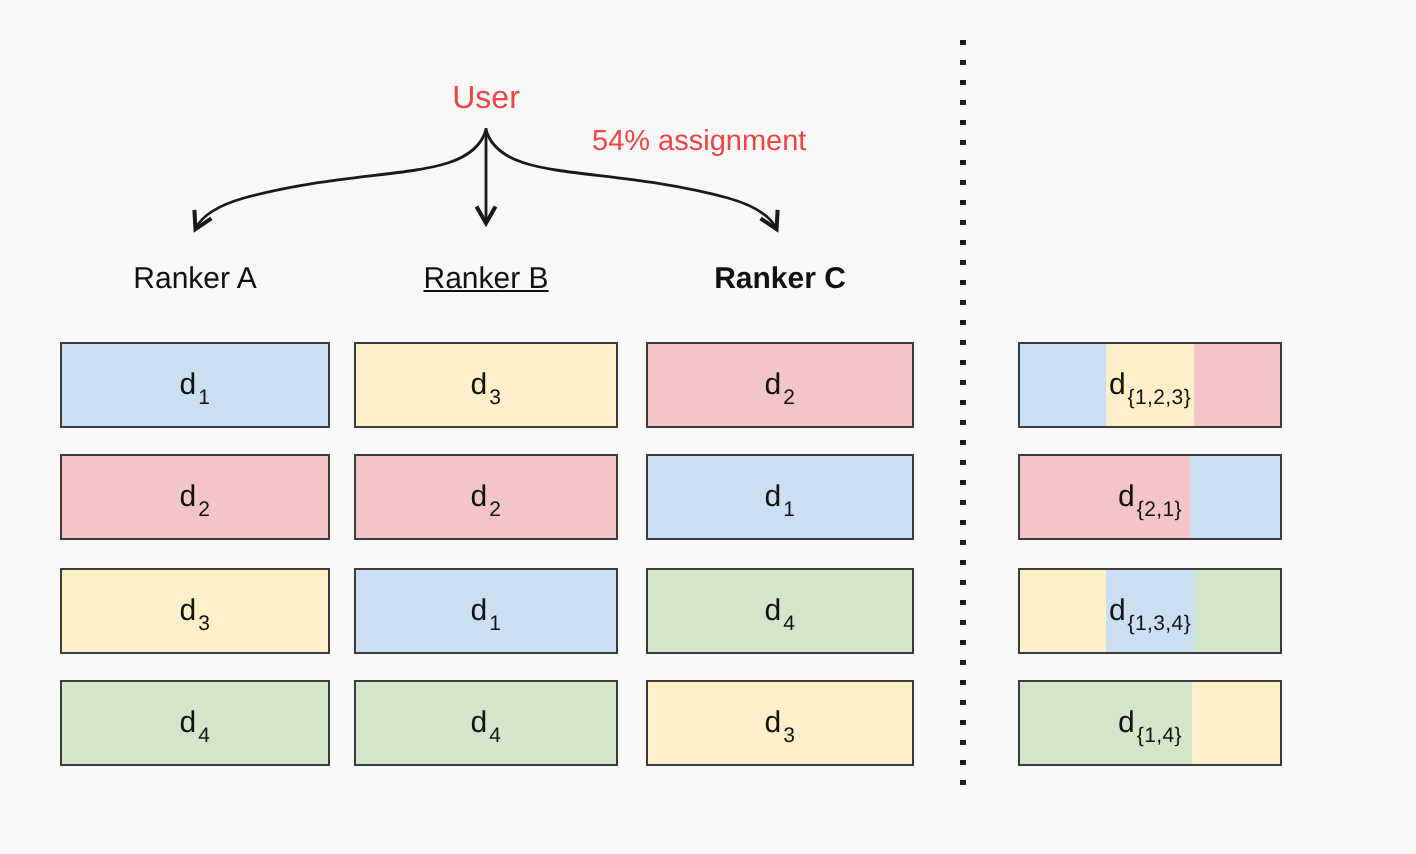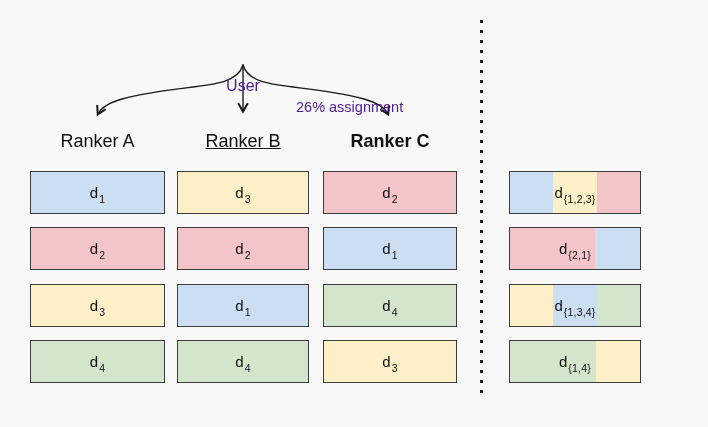--- a/index.html
+++ b/index.html
@@ -8,24 +8,24 @@
     background:#f8f8f8;
   }
   #stage{
     position:relative;
     width:708px;height:427px;
     background:#f8f8f8;
     overflow:hidden;
     color:#111;
   }
   #arrows{position:absolute;left:0;top:0;width:708px;height:427px;pointer-events:none;}
-  .floating-label{position:absolute;white-space:nowrap;color:#4c1d95;margin-top:36px;}
+  .floating-label{position:absolute;white-space:nowrap;color:#ef4444;}
   #user-label{left:203px;top:41px;width:80px;text-align:center;font-size:16px;}
   #assignment-label{left:296px;top:63px;font-size:14.5px;}
-  .ranker-label{position:absolute;top:131px;text-align:center;font-size:18px;}
+  .ranker-label{position:absolute;top:131px;text-align:center;font-size:15px;}
   .doc-box{
     position:absolute;
     box-sizing:border-box;
     border:1.4px solid #3d3d3d;
     display:flex;align-items:center;justify-content:center;
     height:43px;
   }
   .seg-wrap{position:absolute;inset:0;display:flex;}
   .seg{height:100%;}
   .dlab{
@@ -50,21 +50,21 @@
         <path d="M1,1 L8,5 L1,9" fill="none" stroke="#1a1a1a" stroke-width="1.7"></path>
       </marker>
     </defs>
     <path d="M 243 65 C 235 92 185 82 122 99 C 108 103 101 108 98 114" fill="none" stroke="#1a1a1a" stroke-width="1.4" marker-end="url(#ah)"></path>
     <path d="M 243 64 L 243 111" fill="none" stroke="#1a1a1a" stroke-width="1.4" marker-end="url(#ah)"></path>
     <path d="M 243 65 C 251 92 301 82 364 99 C 378 103 385 108 388 114" fill="none" stroke="#1a1a1a" stroke-width="1.4" marker-end="url(#ah)"></path>
   </svg>
 
   <div id="user-label" class="floating-label">User</div>
 
-  <div id="assignment-label" class="floating-label">26% assignment</div>
+  <div id="assignment-label" class="floating-label">54% assignment</div>
 
   <div id="columns">
       <div class="ranker-label" style="left: 30px; width: 135px;">Ranker A</div>
       <div class="doc-box" style="left: 30px; width: 135px; top: 171px; background: rgb(203, 222, 242);">
         <span class="dlab">
           <span>d</span>
           <span class="sub">1</span>
         </span>
       </div>
       <div class="doc-box" style="left: 30px; width: 135px; top: 227px; background: rgb(243, 197, 201);">

